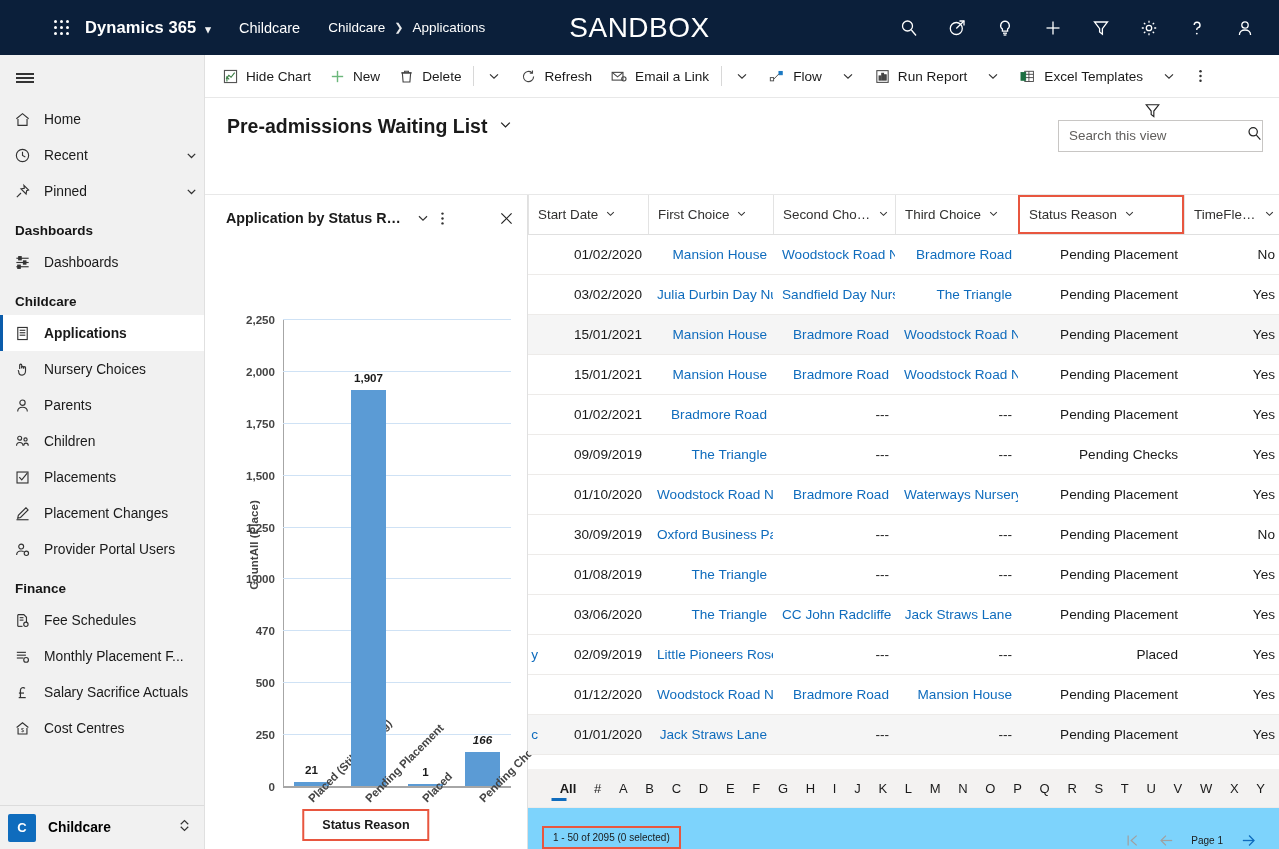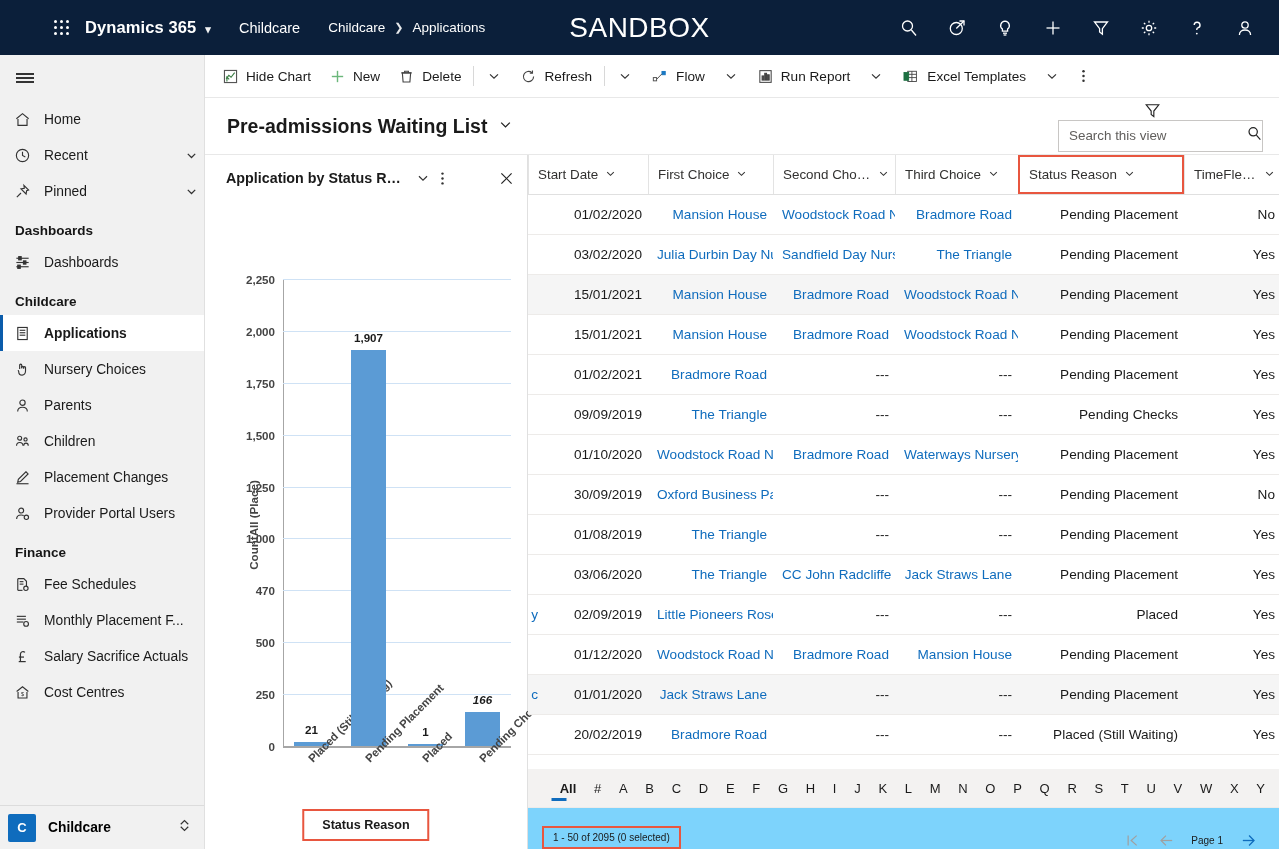--- a/index.html
+++ b/index.html
@@ -99,21 +99,21 @@
     width: 205px; height: 32px; border: 1px solid #c8c6c4; display: flex;
     align-items: center; padding: 0 8px 0 10px; background: #fff;
   }
   .searchbox input {
     border: 0; outline: 0; flex: 1 1 auto; font-size: 13.4px;
     font-family: "Liberation Sans", sans-serif; color: #222; background: transparent;
   }
   .searchbox input::placeholder { color: #605e5c; }
 
   
-  .content { flex: 1 1 auto; display: flex; min-height: 0; border-top: 1px solid #e8e8e8; }
+  .content { flex: 1 1 auto; display: flex; min-height: 0; border-top: 1px solid #e8e8e8; margin-top: 40px; }
 
   
   .chartpane {
     width: 323px; flex: 0 0 323px; border-right: 1px solid #e0e0e0;
     display: flex; flex-direction: column; min-width: 0;
   }
   .chart-head { height: 46px; flex: 0 0 46px; display: flex; align-items: center; padding: 0 12px 0 21px; }
   .chart-title {
     font-size: 14.3px; font-weight: bold; color: #1a1a1a;
     white-space: nowrap; overflow: hidden; text-overflow: ellipsis; max-width: 180px;
@@ -392,20 +392,29 @@
             <svg width="17" height="17" viewBox="0 0 18 18" fill="none" stroke="#333" stroke-width="1.2">
               <circle cx="6" cy="5.5" r="2.1"></circle>
               <circle cx="12.2" cy="6.8" r="1.7"></circle>
               <path d="M2.7 13.6c0-2.2 1.5-3.6 3.4-3.6s3.4 1.4 3.4 3.6"></path>
               <path d="M10.3 13.6c0-1.8 1-2.9 2.4-2.9s2.4 1.1 2.4 2.9"></path>
             </svg>
           </span>
         <span class="lbl">Children</span>
       </div>
 
+      <div class="navitem">
+        <span class="ico">
+            <svg width="17" height="17" viewBox="0 0 18 18" fill="none" stroke="#333" stroke-width="1.2">
+              <rect x="3.2" y="3.2" width="11.6" height="11.6"></rect>
+              <polyline points="5.6,8.6 8.2,11.4 14,4.4"></polyline>
+            </svg>
+          </span>
+        <span class="lbl">Placements</span>
+      </div>
 
       <div class="navitem">
         <span class="ico">
             <svg width="17" height="17" viewBox="0 0 18 18" fill="none" stroke="#333" stroke-width="1.2">
               <path d="M12.6 2.9l2.3 2.3-8 8-3 .7.7-3z"></path>
               <line x1="2.6" y1="15.6" x2="15.4" y2="15.6"></line>
             </svg>
           </span>
         <span class="lbl">Placement Changes</span>
       </div>
@@ -521,20 +530,30 @@
           </svg>
         </div>
       <div class="cmd">
         <span class="gi">
             <svg width="17" height="17" viewBox="0 0 18 18" fill="none" stroke="#444" stroke-width="1.2">
               <path d="M14.4 9a5.4 5.4 0 1 1-1.8-4"></path>
               <polyline points="13.2,2.6 13.2,5.4 10.4,5.4"></polyline>
             </svg>
           </span>
         <span>Refresh</span>
+      </div>
+      <div class="cmd">
+        <span class="gi">
+            <svg width="18" height="17" viewBox="0 0 20 18" fill="none" stroke="#444" stroke-width="1.2">
+              <rect x="2.4" y="4.4" width="12" height="8.6"></rect>
+              <polyline points="2.4,4.4 8.4,9.4 14.4,4.4"></polyline>
+              <circle cx="15.4" cy="11.6" r="2.4"></circle>
+            </svg>
+          </span>
+        <span>Email a Link</span>
       </div>
       <div class="cmd-div"></div>
       <div class="cmd-caret">
           <svg width="14" height="14" viewBox="0 0 14 14" fill="none" stroke="#333" stroke-width="1.2">
             <polyline points="3,5.4 7,9.2 11,5.4"></polyline>
           </svg>
         </div>
       <div class="cmd">
         <span class="gi">
             <svg width="18" height="17" viewBox="0 0 20 18" fill="none" stroke="#555" stroke-width="1.1">

